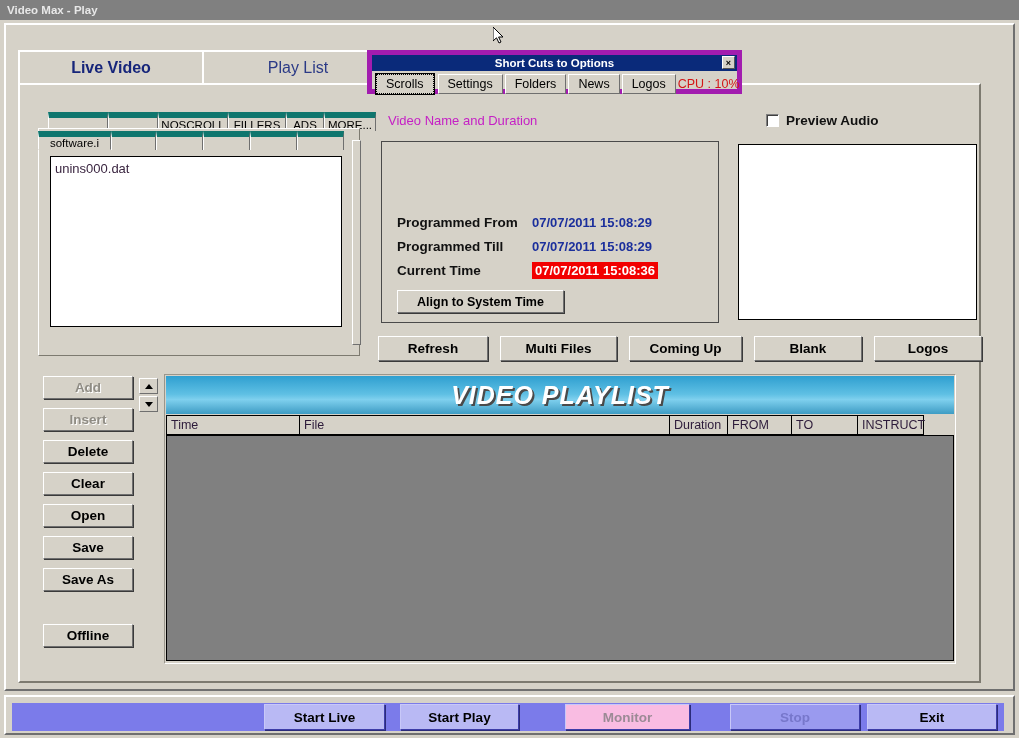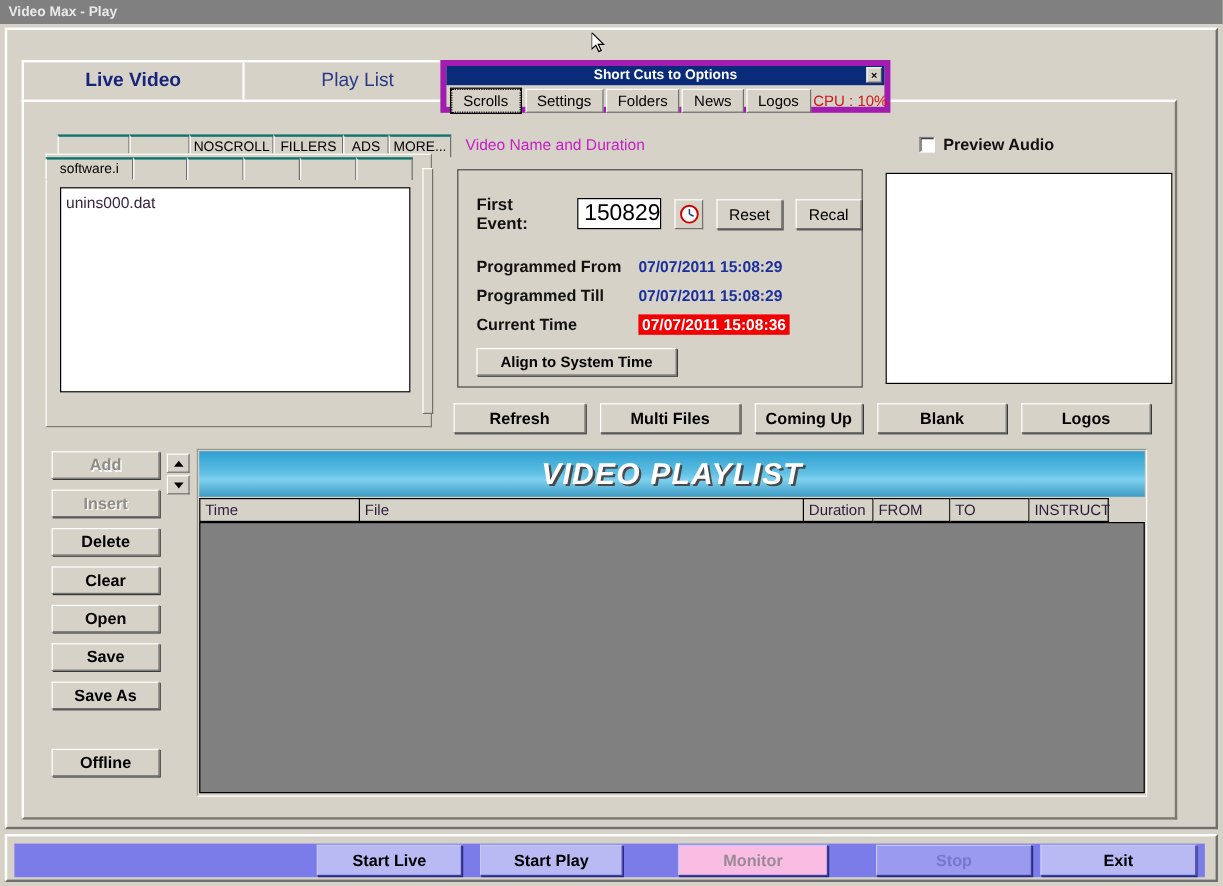--- a/index.html
+++ b/index.html
@@ -89,21 +89,21 @@
     border-top:1px solid #ffffff;border-left:1px solid #ffffff;
     border-right:1px solid #7d7a70;border-bottom:1px solid #7d7a70;
     box-sizing:border-box;
   }
   .rowtabs{position:absolute;display:flex;height:19px;}
   .rowtabs.r1{left:48px;top:112px;}
   .rowtabs.r2{left:38px;top:131px;}
   .ftab{
     height:19px;background:#d6d2c8;color:#000;font-size:11.5px;
     display:flex;align-items:center;justify-content:center;
-    border-top:2px solid #0f766e;border-left:1px solid #ffffff;
+    border-top:6px solid #0f766e;border-left:1px solid #ffffff;
     border-right:1px solid #6f6f6f;
     box-sizing:border-box;cursor:pointer;white-space:nowrap;padding:0 5px;
   }
   .ftab.sel{font-weight:normal;background:#d6d2c8;border-bottom:1px solid #d6d2c8;}
   .filelist{
     position:absolute;left:50px;top:156px;width:292px;height:171px;
     background:#fff;border:1px solid #000;box-sizing:border-box;
     overflow:hidden;padding:3px 4px;
   }
   .filelist div{font-size:13px;color:#3a2540;line-height:17px;}
@@ -169,21 +169,21 @@
   .previewbox{
     position:absolute;left:738px;top:144px;width:239px;height:176px;
     background:#fff;border:1px solid #000;box-sizing:border-box;
   }
 
   
   .actionrow{position:absolute;left:378px;top:336px;display:flex;gap:0;}
   .act{height:25px;font-size:13.5px;font-weight:bold;margin-right:12px;}
   .act.w1{width:110px;}
   .act.w2{width:117px;}
-  .act.w3{width:90px;}
+  .act.w3{width:113px;}
   .act.w4{width:108px;}
   .act.w5{width:108px;margin-right:0;}
 
   
   .leftbtns{position:absolute;left:43px;top:376px;width:90px;}
   .lbtn{
     width:90px;height:23px;margin-bottom:9px;font-size:13.5px;font-weight:bold;
   }
   .lbtn.disabled{color:#8f8c84;text-shadow:1px 1px 0 #fff;cursor:default;}
   .lbtn.offline{margin-top:33px;}
@@ -334,39 +334,20 @@
   </div>
   <div class="fp-scroll"></div>
 
   <div class="vidname">Video Name and Duration</div>
   <div class="prevaudio">
     <div class="chk"></div>
     <span>Preview Audio</span>
   </div>
 
   <div class="eventbox">
-    <div class="ev-row1">
-      <span class="ev-lbl">First Event:</span>
-      <div class="ev-input">
-        <span>150829</span>
-      </div>
-      <div class="clockbtn">
-        <svg width="17" height="17" viewBox="0 0 17 17">
-          <circle cx="8.5" cy="8.5" r="7" fill="#ffffff" stroke="#d00000" stroke-width="1.6"></circle>
-          <line x1="8.5" y1="8.5" x2="8.5" y2="4.2" stroke="#203080" stroke-width="1.2"></line>
-          <line x1="8.5" y1="8.5" x2="12" y2="10.2" stroke="#203080" stroke-width="1.2"></line>
-        </svg>
-      </div>
-      <div class="btn95 ev-btn">
-        <span>Reset</span>
-      </div>
-      <div class="btn95 ev-btn">
-        <span>Recal</span>
-      </div>
-    </div>
 
     <div class="ev-lines">
       <div class="ev-line">
         <span class="k">Programmed From</span>
         <span class="v">07/07/2011 15:08:29</span>
       </div>
       <div class="ev-line">
         <span class="k">Programmed Till</span>
         <span class="v">07/07/2011 15:08:29</span>
       </div>

